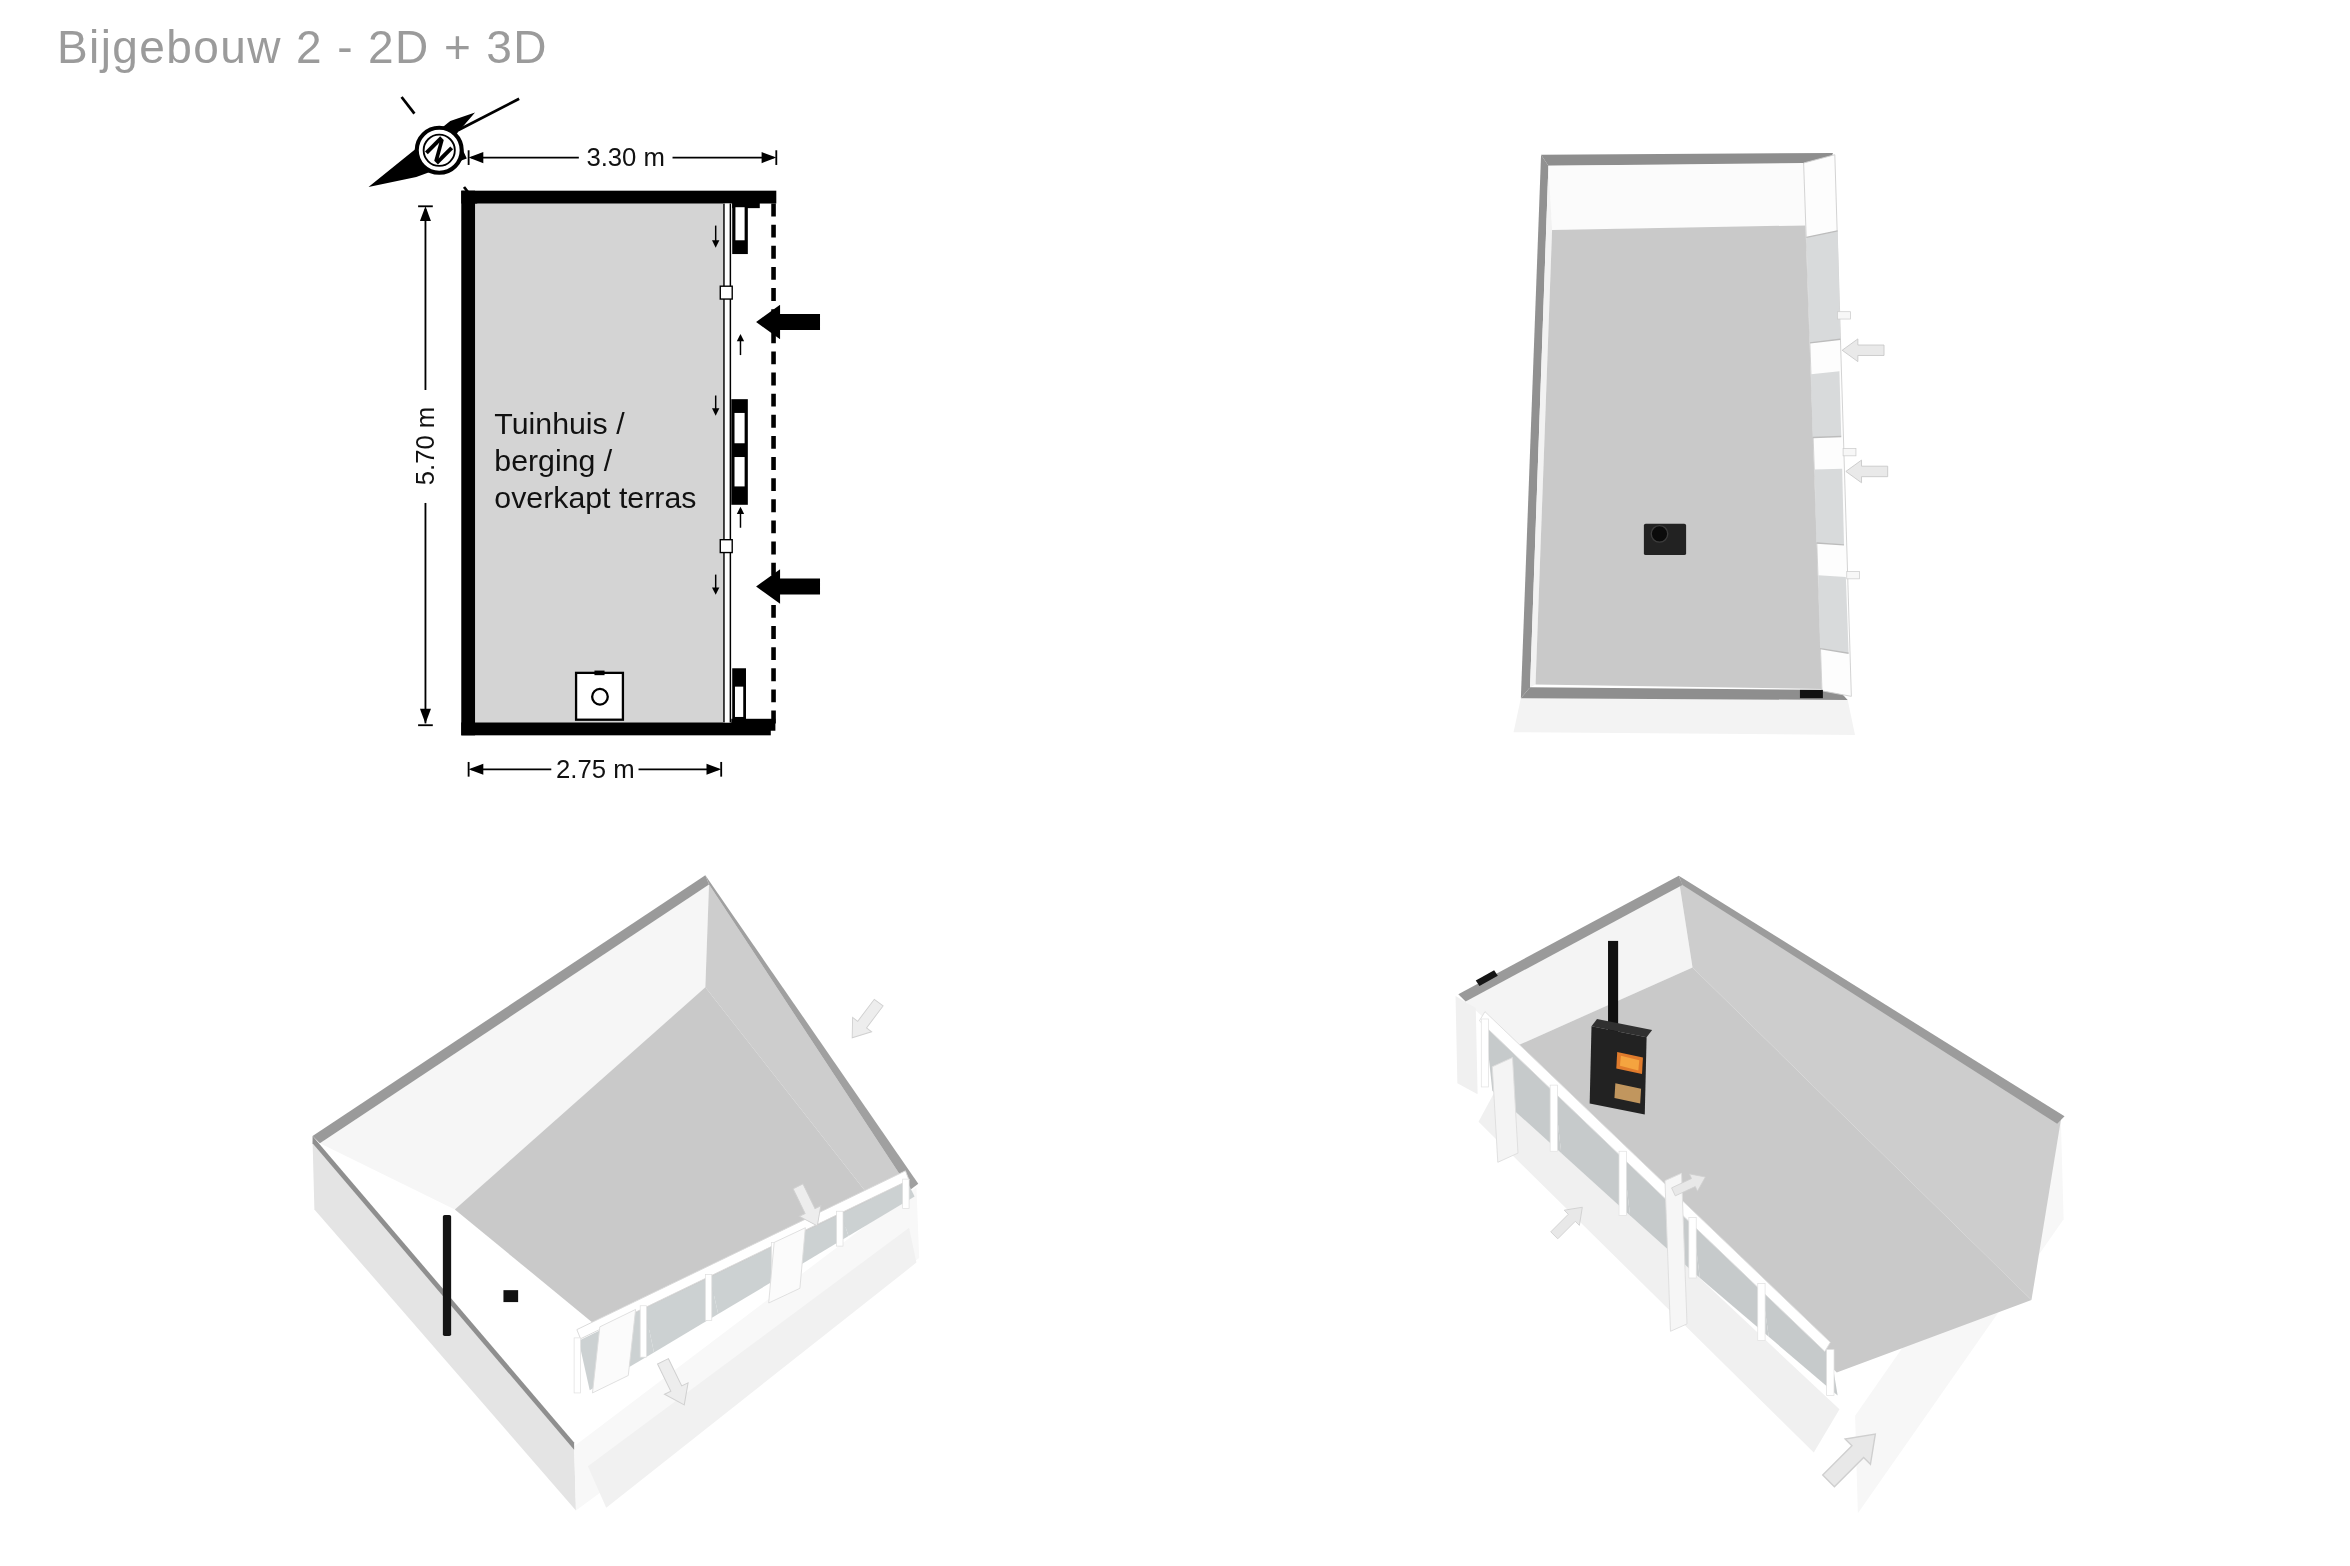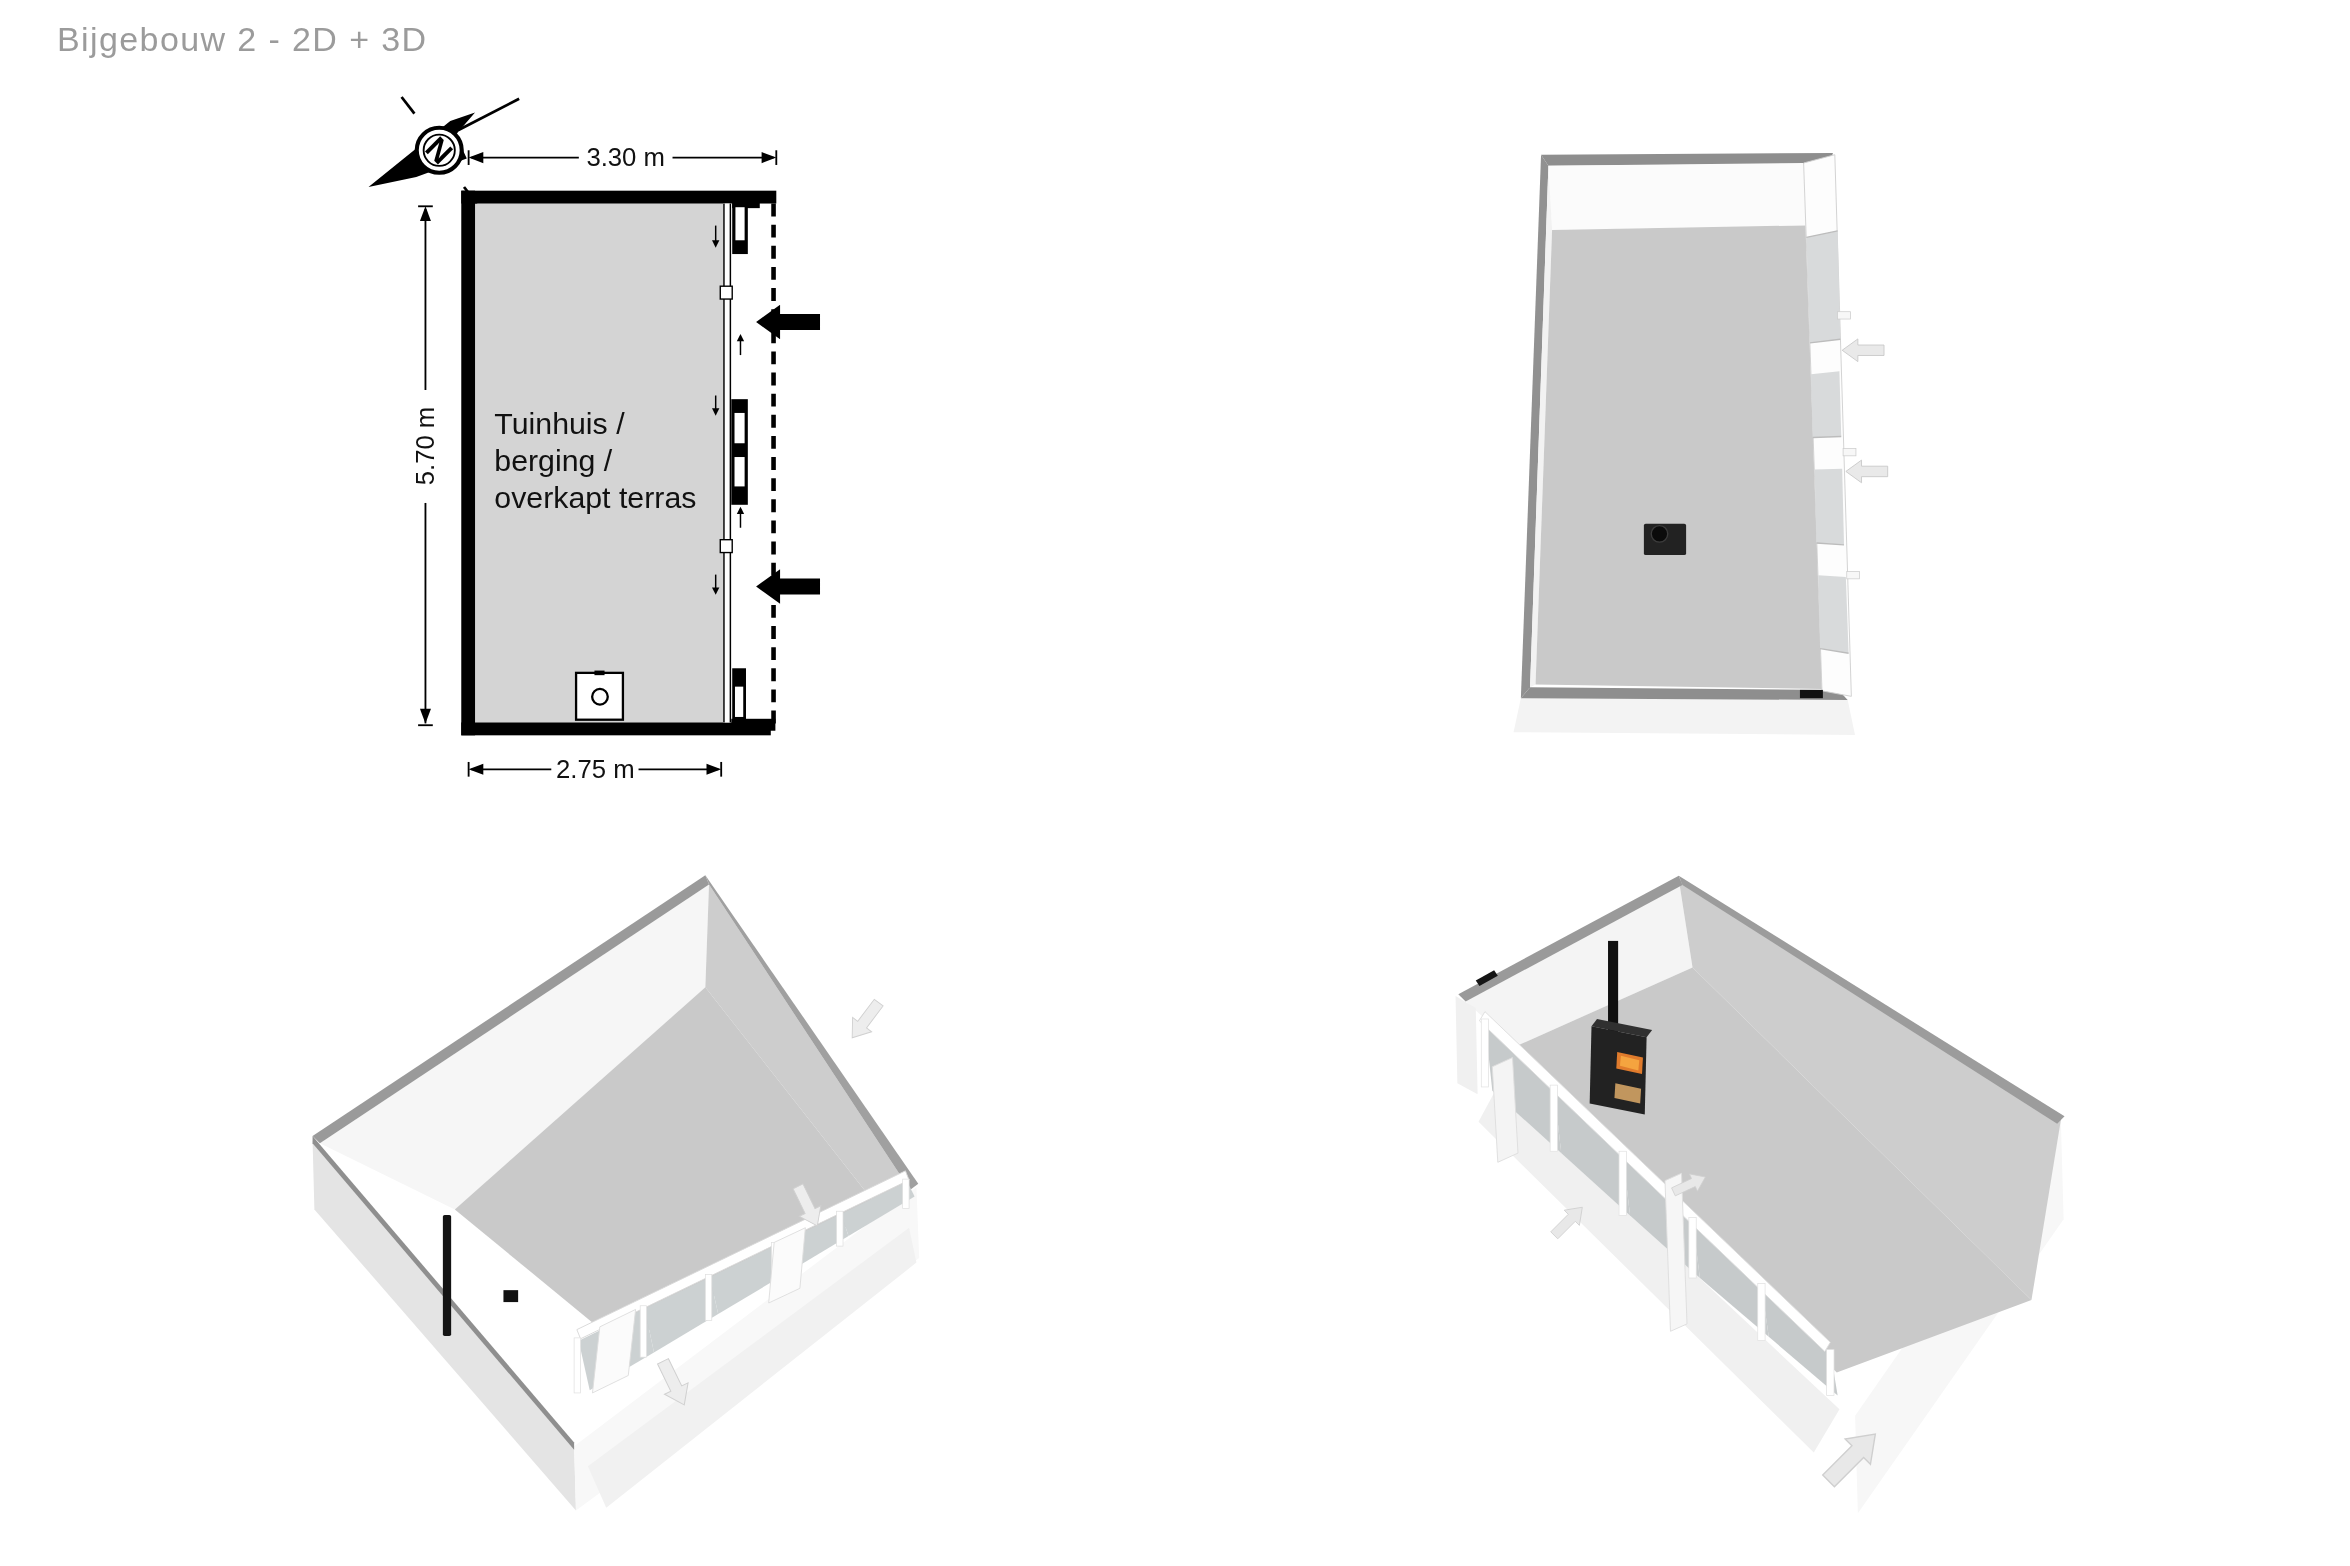--- a/index.html
+++ b/index.html
@@ -1,18 +1,18 @@
 <!DOCTYPE html>
 <html style="font-size:14.7px"><head>
 <meta charset="utf-8">
 <style>
   html,body{margin:0;padding:0;background:#fff;}
   .canvas{position:relative;width:2351px;height:1567px;background:#ffffff;overflow:hidden;
           font-family:"Liberation Sans", sans-serif;}
-  .page-title{position:absolute;left:57px;top:20px;margin:0;font-size:34px;font-weight:400;
+  .page-title{position:absolute;left:57px;top:20px;margin:0;font-size:46px;font-weight:400;
               letter-spacing:1.4px;color:#9b9b9b;font-family:"Liberation Sans", sans-serif;}
   svg{position:absolute;}
   svg text{font-family:"Liberation Sans", sans-serif;}
   .dimtext{font-size:28px;fill:#111;}
   .roomtext{font-size:33px;fill:#111;}
 </style>
 </head>
 <body>
 
 <div class="canvas">

